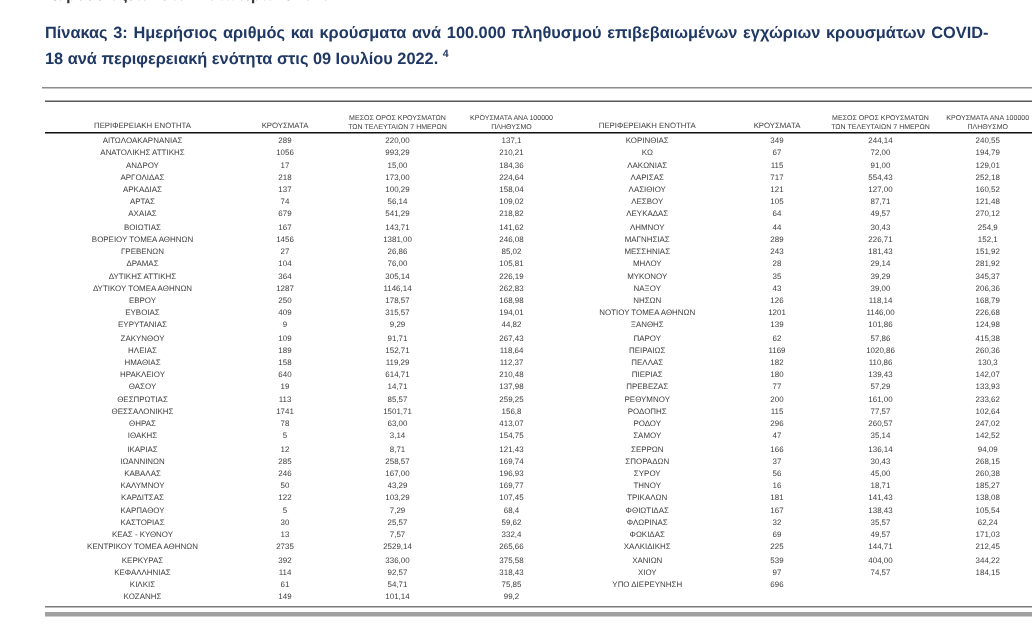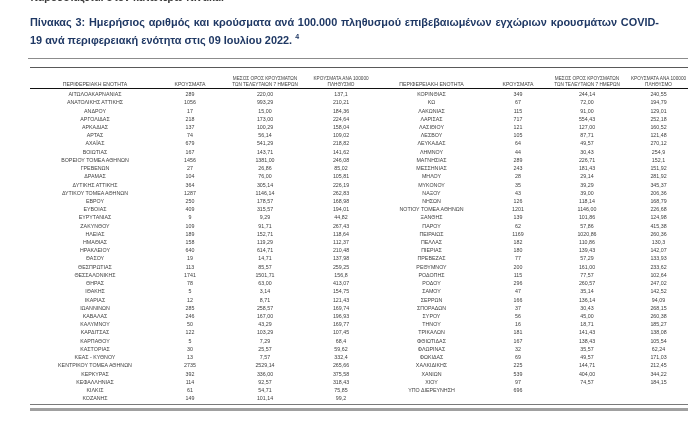--- a/index.html
+++ b/index.html
@@ -55,21 +55,21 @@
   .bottom-line-1{border-top:1px solid #7a7a7a;margin-top:2px;}
   .bottom-line-2{border-top:3px solid #a0a0a0;margin-top:3px;}
 </style>
 </head>
 <body>
 
 <div class="top-clip">
   <span>παρουσιάζεται στον κατωτέρω πίνακα.</span>
 </div>
 
-<div class="title"><span>Πίνακας 3:  Ημερήσιος αριθμός και κρούσματα ανά 100.000 πληθυσμού επιβεβαιωμένων εγχώριων κρουσμάτων COVID-19 ανά περιφερειακή ενότητα στις 09 Ιουλίου 2022.</span>&nbsp;<sup>4</sup></div>
+<div class="title"><span>Πίνακας 3:  Ημερήσιος αριθμός και κρούσματα ανά 100.000 πληθυσμού επιβεβαιωμένων εγχώριων κρουσμάτων COVID-18 ανά περιφερειακή ενότητα στις 09 Ιουλίου 2022.</span>&nbsp;<sup>4</sup></div>
 
 <div class="rule-a"></div>
 
 <div class="tbl">
   <div class="grid hdr" id="header-row">
       <div class="hcell one">ΠΕΡΙΦΕΡΕΙΑΚΗ ΕΝΟΤΗΤΑ</div>
       <div class="hcell one">ΚΡΟΥΣΜΑΤΑ</div>
       <div class="hcell">ΜΕΣΟΣ ΟΡΟΣ ΚΡΟΥΣΜΑΤΩΝ<br>ΤΩΝ ΤΕΛΕΥΤΑΙΩΝ 7 ΗΜΕΡΩΝ</div>
       <div class="hcell">ΚΡΟΥΣΜΑΤΑ ΑΝΑ 100000<br>ΠΛΗΘΥΣΜΟ</div>
       <div class="hcell one">ΠΕΡΙΦΕΡΕΙΑΚΗ ΕΝΟΤΗΤΑ</div>

